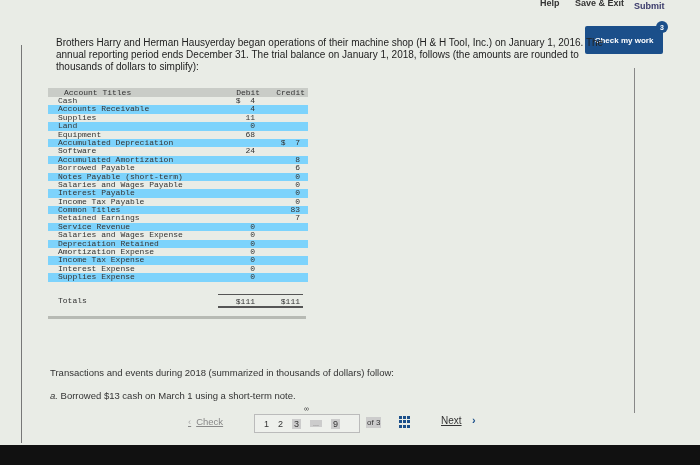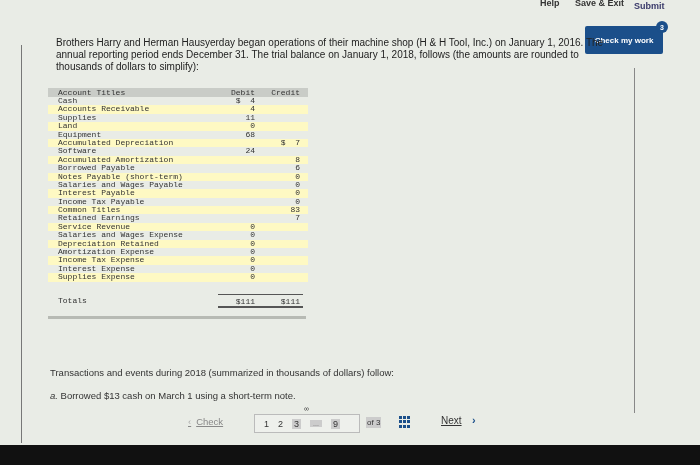--- a/index.html
+++ b/index.html
@@ -28,22 +28,22 @@
   .right-rule { position:absolute; left:634px; top:68px; width:1px; height:345px; background:#888; }
   .intro {
     position:absolute; left:56px; top:37px; width:570px;
     font-size:10px; line-height:12px; color:#222;
   }
   .tb {
     position:absolute; left:48px; top:88px; width:260px;
     font-family:"Liberation Mono", monospace; font-size:8px; color:#333;
   }
   .tb .row { display:flex; height:8.4px; line-height:8.4px; }
-  .tb .row.alt { background:#fef9c3; }
-  .tb .hdr { background:#c9ccc7; height:9px; line-height:9px; }
+  .tb .row.alt { background:#7dd3fc; }
+  .tb .hdr { background:#c9ccc7; height:9px; line-height:9px;padding-left:6px; }
   .tb .name { width:170px; padding-left:10px; box-sizing:border-box; white-space:pre; }
   .tb .deb { width:40px; text-align:right; padding-right:3px; box-sizing:border-box; white-space:pre; }
   .tb .cred { width:45px; text-align:right; padding-right:3px; box-sizing:border-box; white-space:pre; }
   .tb .totals { height:14px; line-height:14px; margin-top:12px; }
   .tb .totals .deb, .tb .totals .cred { border-top:1px solid #555; border-bottom:2px solid #555; }
   .tb .footer-bar { height:3px; background:#b7bab4; margin-top:8px; width:258px; }
   .trans { position:absolute; left:50px; top:367px; font-size:9.5px; color:#333; }
   .item-a { position:absolute; left:50px; top:390px; font-size:9.5px; color:#333; }
   .item-a i { font-style:italic; }
   .pager { position:absolute; top:413px; left:0; width:700px; height:20px; }

